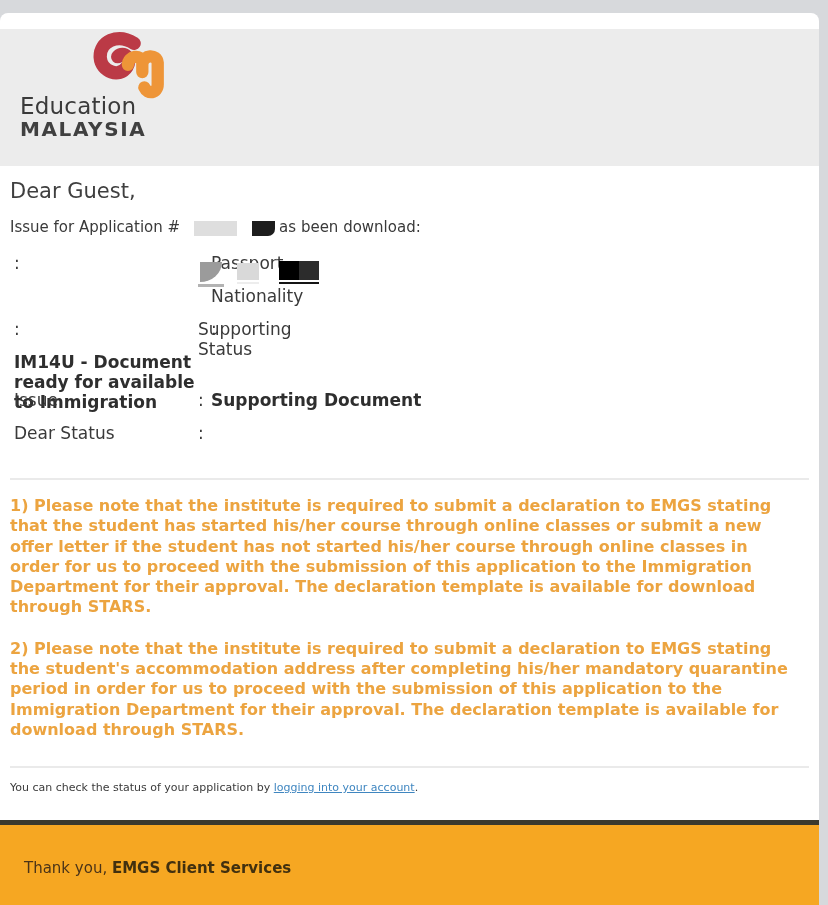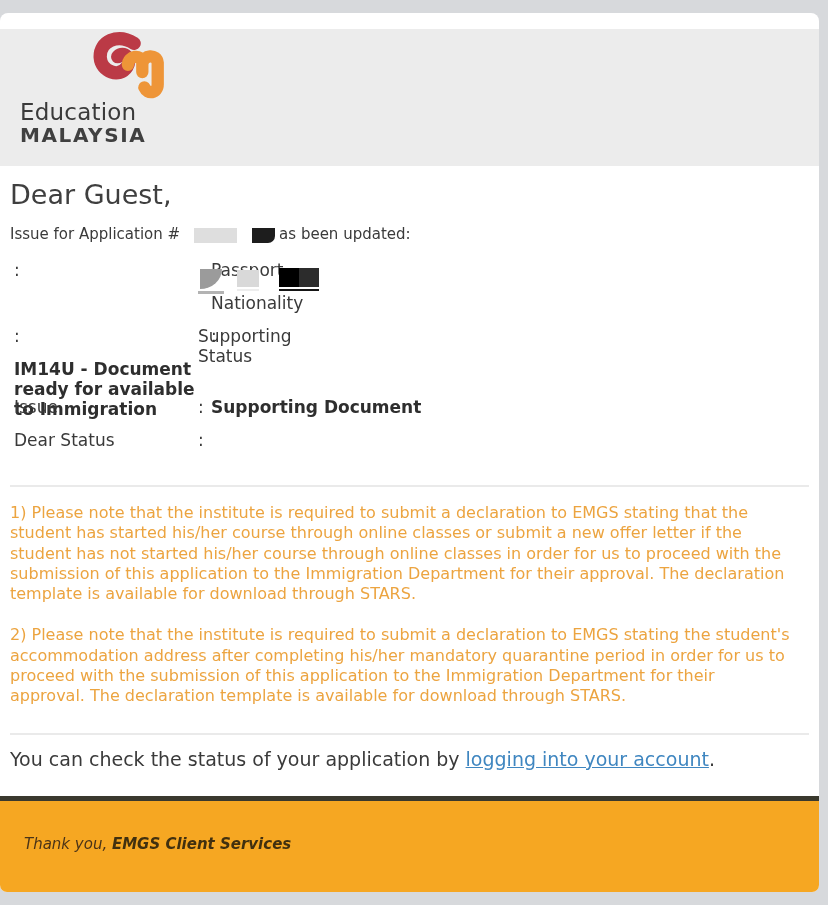--- a/index.html
+++ b/index.html
@@ -14,52 +14,52 @@
     width: 819px;
     margin: 13px 9px 8px 0;
     border-radius: 8px 8px 7px 7px;
     overflow: hidden;
     background: #ffffff;
   }
   
   .header { height: 137px; background: #ececec; }
   .logo { position: relative; width: 180px; height: 112px; margin: 16px 0 0 20px; }
   .logo svg { position: absolute; left: 66px; top: 2px; width: 88px; height: 78px; }
-  .logo-text { position: absolute; left: 0; top: 72px; line-height: 1.0; }
+  .logo-text { position: absolute; left: 0; top: 66px; line-height: 1.0; }
   .logo-line1 { font-size: 23px; color: #3a3a3a; letter-spacing: 0.2px; }
   .logo-line2 { font-size: 20px; font-weight: bold; color: #404040; letter-spacing: 1.6px; margin-top: 1px; }
   
   .main { background: #ffffff; padding: 13px 10px 0 10px; }
-  .greeting { font-size: 27px; font-weight: 400; color: #3f3f3f; margin-bottom: 14px; }
+  .greeting { font-size: 21px; font-weight: 400; color: #3f3f3f; margin-bottom: 14px; }
   .intro { font-size: 15px; color: #3a3a3a; margin-bottom: 17px; white-space: nowrap; }
   .redact { display: inline-block; vertical-align: baseline; }
   .redact-gray  { width: 43px; height: 15px; background: #dedede; transform: translateY(4px); margin-left: 14px; }
   .redact-black { width: 23px; height: 15px; background: #1d1d1d; border-radius: 0 0 7px 0; transform: translateY(4px); margin: 0 4px 0 15px; }
   .fields { display: grid; grid-template-columns: 184px 13px 1fr; grid-auto-rows: 33px; font-size: 17px; padding-left: 4px; }
   .fields.second { margin-top: 5px; }
   .fields .label { color: #3a3a3a; }
   .fields .colon { color: #3a3a3a; }
   .fields .value { font-weight: bold; color: #2e2e2e; }
   .name-redactions { position: relative; height: 33px; }
   .nr-wedge { position: absolute; left: 2px; top: 9px; width: 22px; height: 20px; background: #9b9b9b; border-radius: 0 0 100% 0; }
   .nr-wedge-line { position: absolute; left: 0px; top: 31px; width: 26px; height: 3px; background: #b3b3b3; }
   .nr-gray { position: absolute; left: 39px; top: 10px; width: 22px; height: 17px; background: #d9d9d9; }
   .nr-gray-line { position: absolute; left: 39px; top: 29px; width: 22px; height: 2px; background: #ededed; }
   .nr-black { position: absolute; left: 81px; top: 8px; width: 40px; height: 19px;
               background: linear-gradient(90deg, #000000 0 50%, #2c2c2c 50% 100%); }
   .nr-black-line { position: absolute; left: 81px; top: 29px; width: 40px; height: 2px; background: #151515; }
   .divider { border: none; border-top: 2px solid #eaeaea; margin: 22px 0 16px 0; }
   .divider.second { margin: 26px 0 13px 0; }
-  .notice { font-size: 16px; font-weight: normal; line-height: 20.3px; color: #eca440; margin-bottom: 21px; padding-right: 18px; }
-  .check { font-size: 19px; color: #3a3a3a; margin: 0 0 26px 0; }
+  .notice { font-size: 16px; font-weight: bold; line-height: 20.3px; color: #eca440; margin-bottom: 21px; padding-right: 18px; }
+  .check { font-size: 11px; color: #3a3a3a; margin: 0 0 26px 0; }
   a.body-link { color: #3f86c0; text-decoration: underline; cursor: pointer; }
   
   .footer-bar { height: 5px; background: #3a392e; }
   .footer { background: #f6a722; padding: 34px 28px 20px 24px; color: #4b3418; font-size: 15px; }
-  .footer .thanks { margin-bottom: 19px; font-style: italic; }
+  .footer .thanks { margin-bottom: 19px; }
   .footer b { color: #41300f; }
 </style>
 </head>
 <body>
 
 <div class="email">
 
   <div class="header">
     <div class="logo">
       <svg viewBox="0 0 84 76">
@@ -70,21 +70,21 @@
         <div class="logo-line1">Education</div>
         <div class="logo-line2">MALAYSIA</div>
       </div>
     </div>
   </div>
 
   <div class="main">
     <div class="greeting">Dear Guest,</div>
 
     <div class="intro">
-      <span>Issue for Application #</span><span class="redact redact-gray"></span><span class="redact redact-black"></span><span>as been updated:</span>
+      <span>Issue for Application #</span><span class="redact redact-gray"></span><span class="redact redact-black"></span><span>as been download:</span>
     </div>
 
     <div class="fields">
       <div class="colon">:</div>
       <div class="value">
         <div class="name-redactions">
           <span class="nr-wedge"></span>
           <span class="nr-wedge-line"></span>
           <span class="nr-gray"></span>
           <span class="nr-gray-line"></span>

